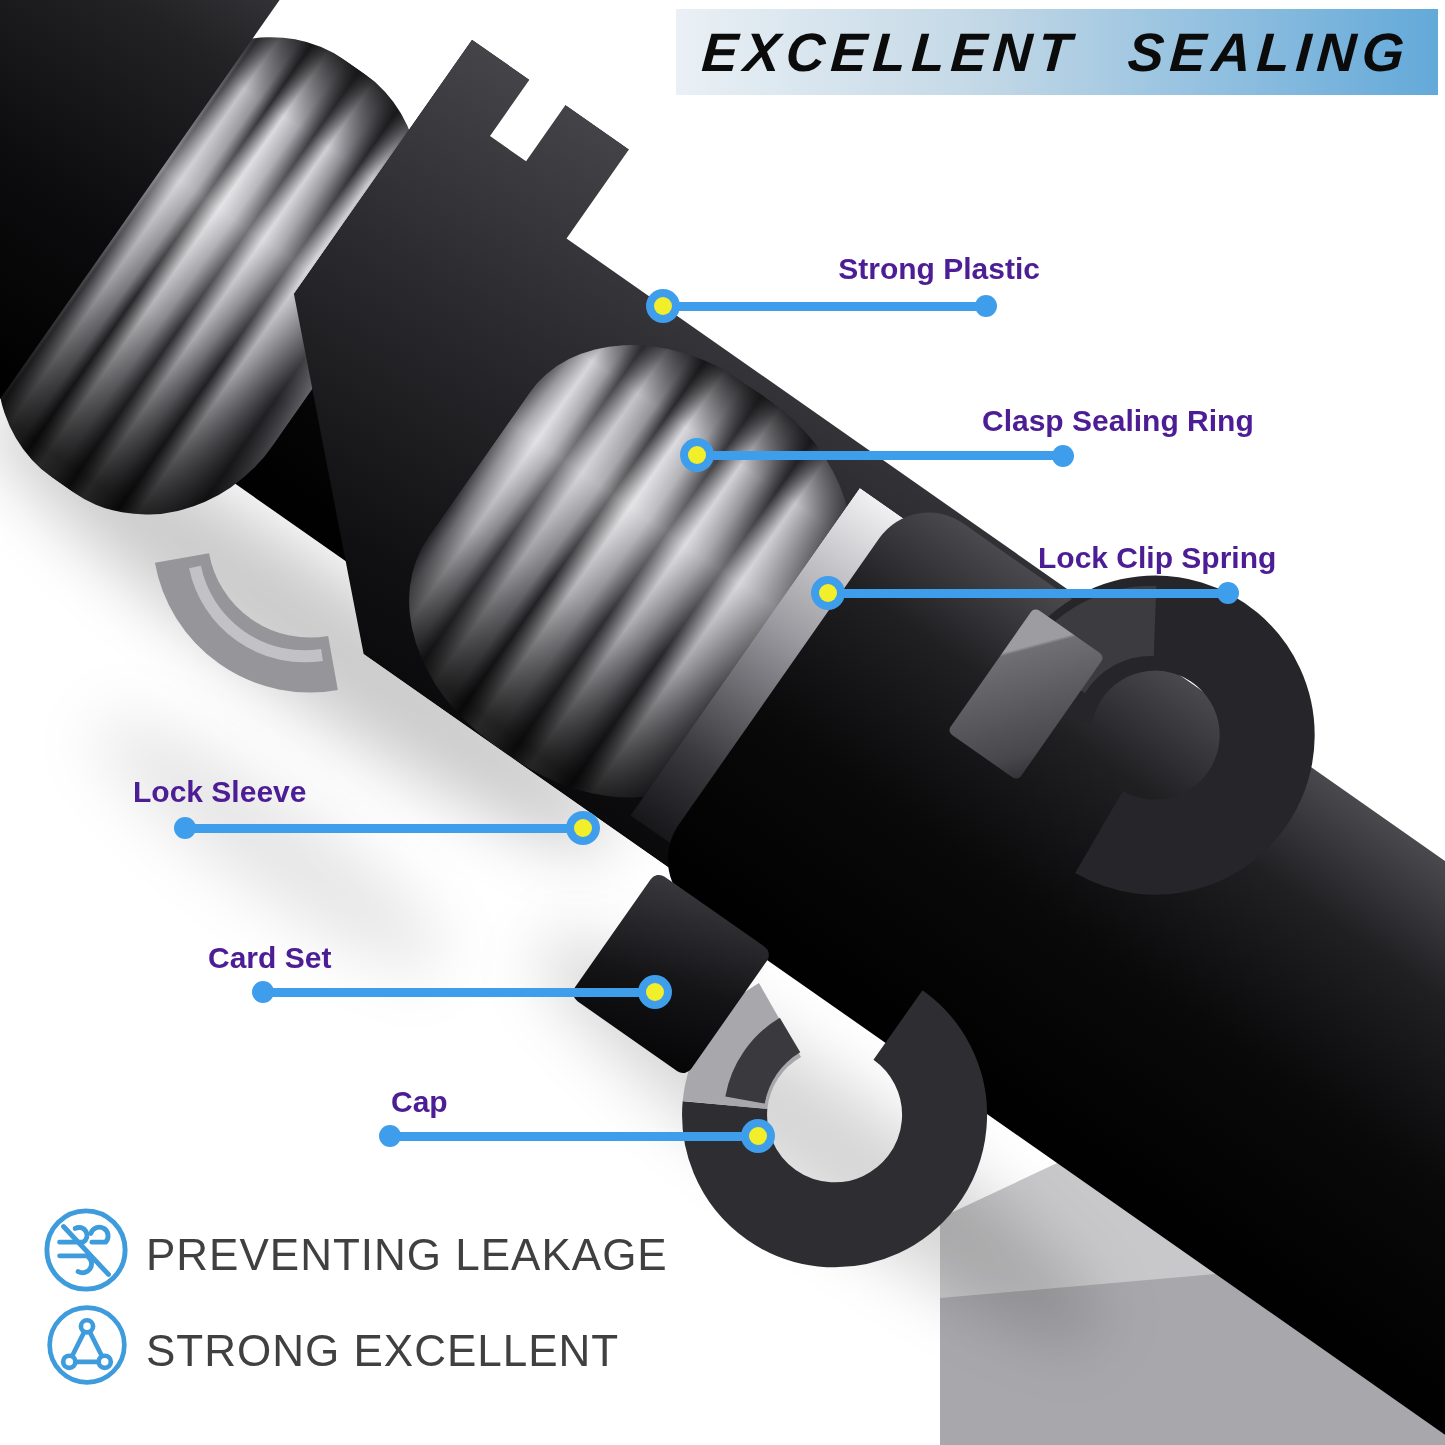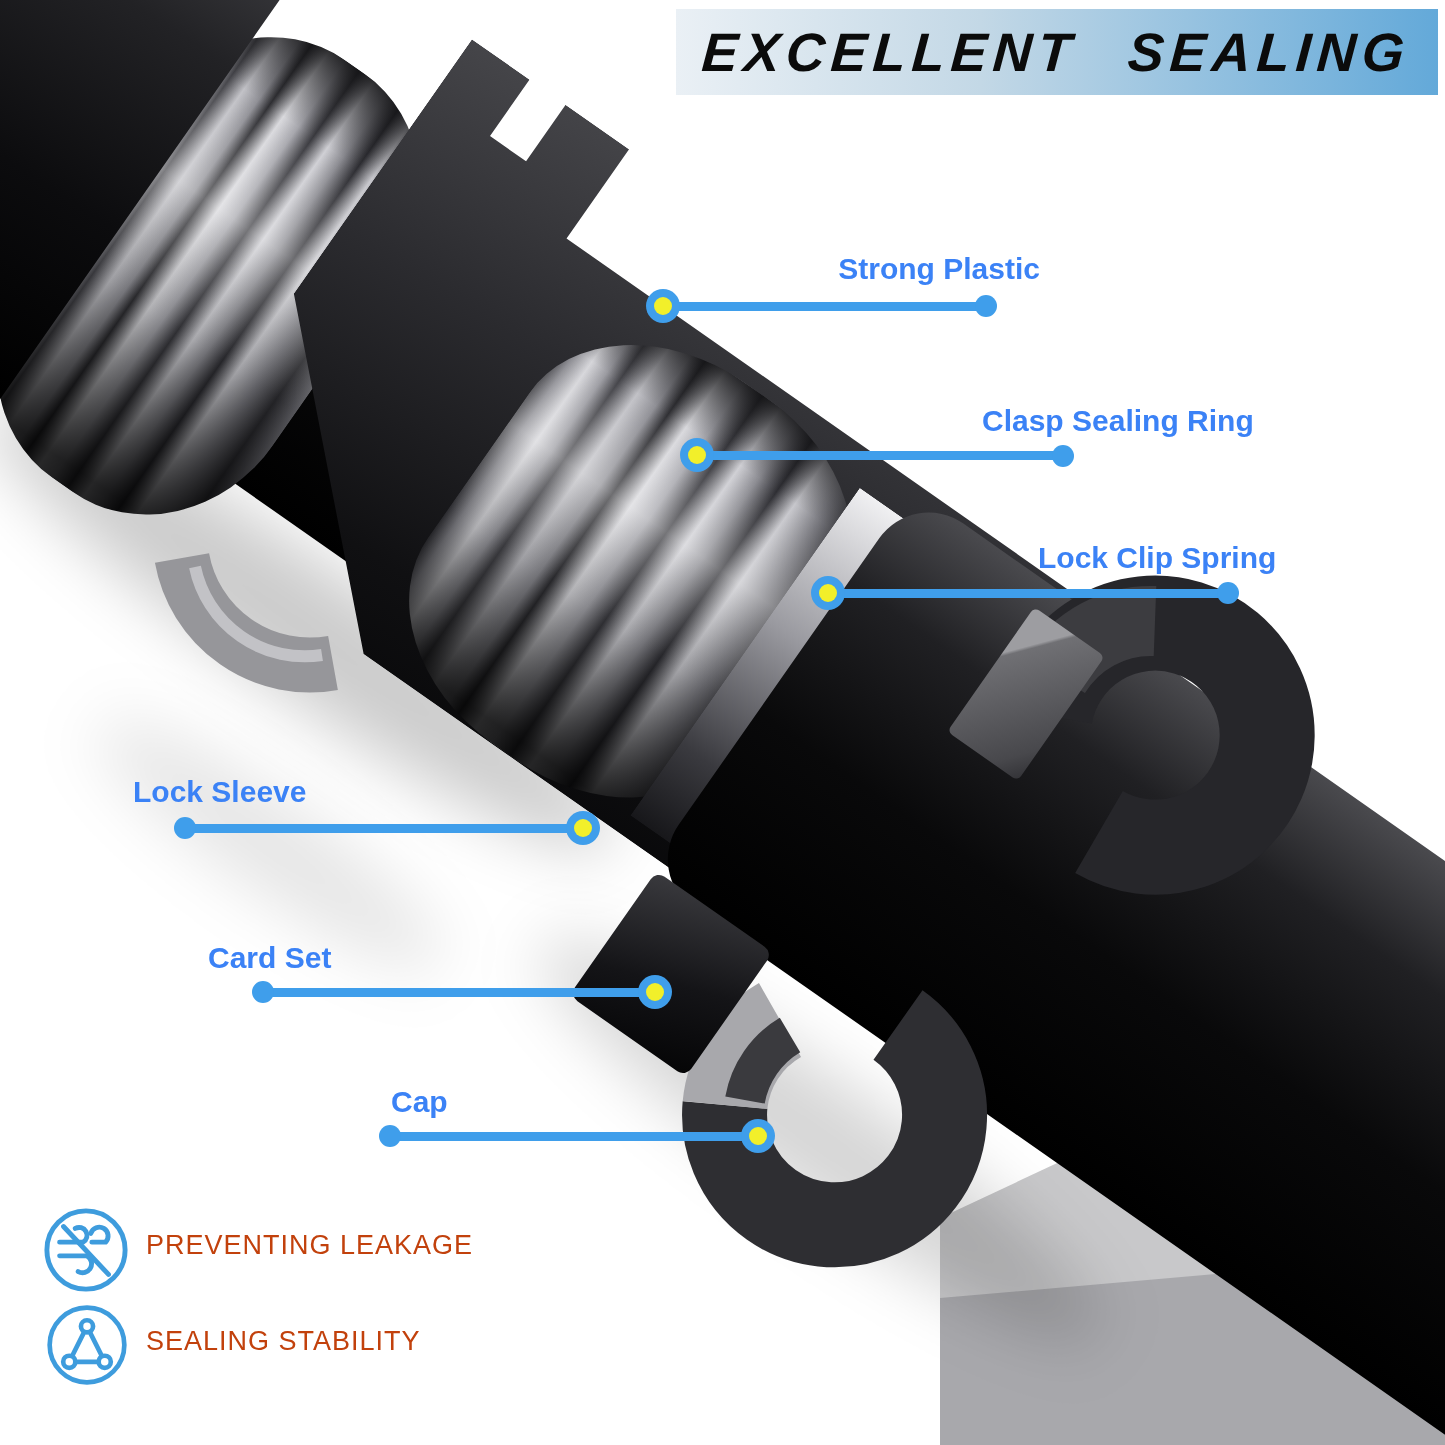--- a/index.html
+++ b/index.html
@@ -59,40 +59,40 @@
   #banner span{font-size:54px;font-weight:bold;font-style:italic;color:#0b0b0b;
     letter-spacing:6px;word-spacing:30px;transform:skewX(-4deg);white-space:nowrap;}
 
   
   .callout{z-index:10;}
   .co-line{position:absolute;height:9px;border-radius:5px;background:#3f9eeb;z-index:10;}
   .co-dot{position:absolute;width:22px;height:22px;border-radius:50%;background:#3f9eeb;z-index:11;}
   .co-target{position:absolute;width:34px;height:34px;border-radius:50%;background:#3f9eeb;
     display:flex;align-items:center;justify-content:center;z-index:11;}
   .co-target i{width:18px;height:18px;border-radius:50%;background:#f2ef2a;}
-  .co-label{position:absolute;font-size:30px;font-weight:bold;color:#3b82f6;white-space:nowrap;z-index:11;}
+  .co-label{position:absolute;font-size:30px;font-weight:bold;color:#4c1d95;white-space:nowrap;z-index:11;}
 
   #sp-line{left:663px;top:302px;width:323px;}   #sp-target{left:646px;top:289px;}
   #sp-dot{left:975px;top:295px;}                #sp-label{left:700px;top:252px;width:340px;text-align:right;}
   #csr-line{left:697px;top:451px;width:366px;}  #csr-target{left:680px;top:438px;}
   #csr-dot{left:1052px;top:445px;}              #csr-label{left:950px;top:404px;margin-left:32px;}
   #lcs-line{left:828px;top:589px;width:400px;}  #lcs-target{left:811px;top:576px;}
   #lcs-dot{left:1217px;top:582px;}              #lcs-label{left:1038px;top:541px;}
   #ls-line{left:185px;top:824px;width:398px;}   #ls-target{left:566px;top:811px;}
   #ls-dot{left:174px;top:817px;}                #ls-label{left:133px;top:775px;}
   #cs-line{left:263px;top:988px;width:392px;}   #cs-target{left:638px;top:975px;}
   #cs-dot{left:252px;top:981px;}                #cs-label{left:208px;top:941px;}
   #cap-line{left:390px;top:1132px;width:368px;} #cap-target{left:741px;top:1119px;}
   #cap-dot{left:379px;top:1125px;}              #cap-label{left:391px;top:1085px;}
 
   
   .feature-icon{z-index:10;}
   #feat1-icon{left:42px;top:1206px;width:88px;height:88px;}
   #feat2-icon{left:45px;top:1303px;width:84px;height:84px;}
-  .feature-label{position:absolute;font-size:27px;color:#c2410c;letter-spacing:1px;z-index:10;}
+  .feature-label{position:absolute;font-size:44px;color:#404040;letter-spacing:1px;z-index:10;}
   #feat1-label{left:146px;top:1230px;}
   #feat2-label{left:146px;top:1326px;}
 </style>
 </head>
 <body>
 
 <div class="abs floor-light"></div>
 <div class="abs floor-mid"></div>
 <div class="abs soft-shadow" id="shadow1"></div>
 <div class="abs soft-shadow" id="shadow2"></div>
@@ -195,13 +195,13 @@
 
 <svg class="abs feature-icon" id="feat2-icon" viewBox="0 0 90 90">
   <g fill="none" stroke="#3e9cdd" stroke-width="5" stroke-linejoin="round">
     <circle cx="45" cy="45" r="40"></circle>
     <path d="M45 25 L26 63 H64 Z"></path>
     <circle cx="45" cy="25" r="6.5" fill="#ffffff"></circle>
     <circle cx="26" cy="63" r="6.5" fill="#ffffff"></circle>
     <circle cx="64" cy="63" r="6.5" fill="#ffffff"></circle>
   </g>
 </svg>
-<div class="feature-label" id="feat2-label">SEALING STABILITY</div>
+<div class="feature-label" id="feat2-label">STRONG EXCELLENT</div>
 
 </body></html>

